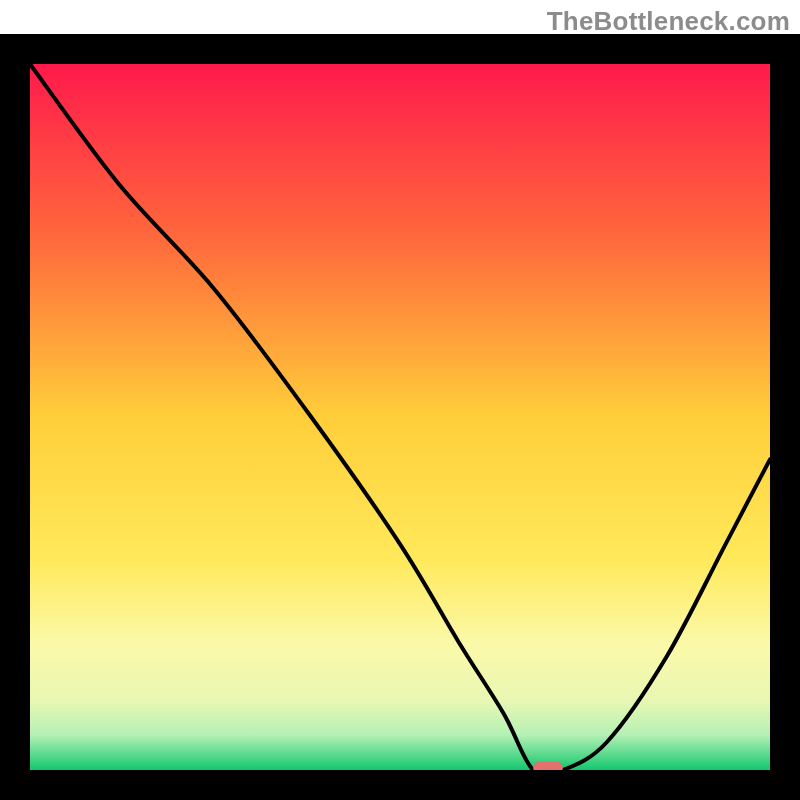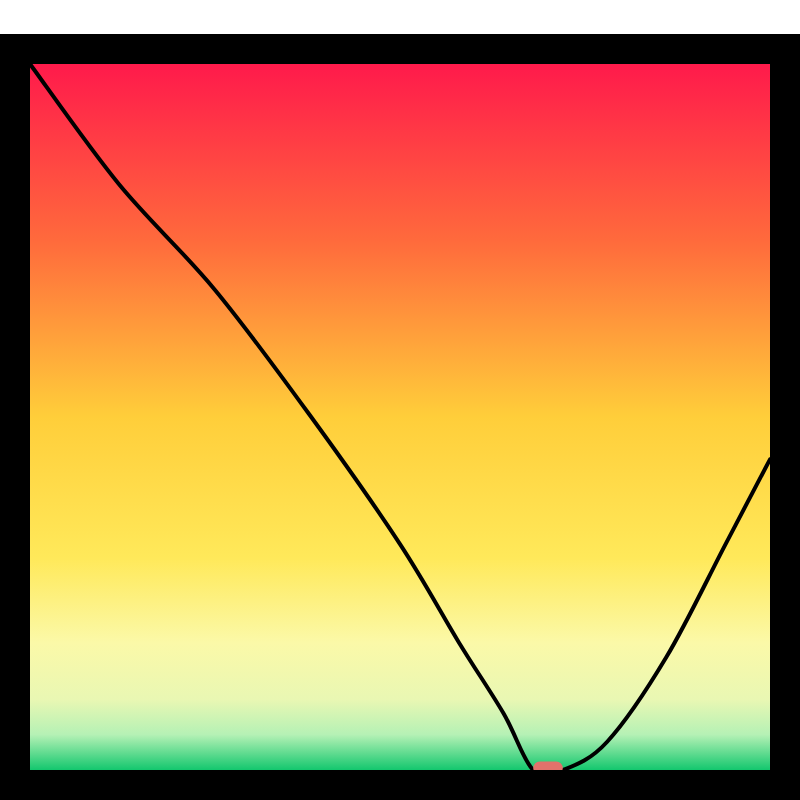--- a/index.html
+++ b/index.html
@@ -27,20 +27,21 @@
     user-select: none;
   }
   svg {
     display: block;
   }
 </style>
 </head>
 <body>
 
 <div class="stage">
+  <div class="watermark">TheBottleneck.com</div>
 
   <svg id="chart-svg" width="800" height="800" viewBox="0 0 800 800">
     <defs>
       <linearGradient id="bg-grad" x1="0" y1="0" x2="0" y2="1">
           <stop offset="0%" stop-color="#ff1a4b"></stop>
           <stop offset="25%" stop-color="#ff6a3c"></stop>
           <stop offset="50%" stop-color="#ffce3a"></stop>
           <stop offset="70%" stop-color="#ffe95a"></stop>
           <stop offset="82%" stop-color="#fbf9a8"></stop>
           <stop offset="90%" stop-color="#e9f7b3"></stop>

